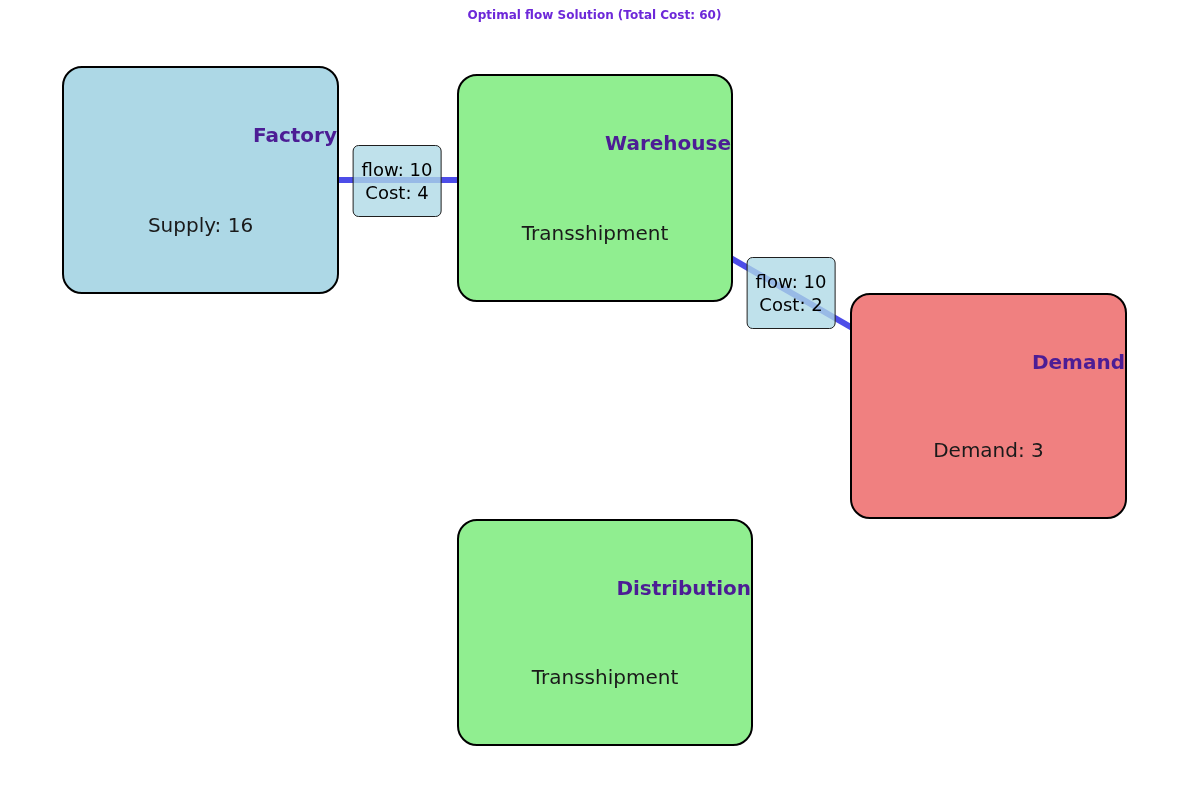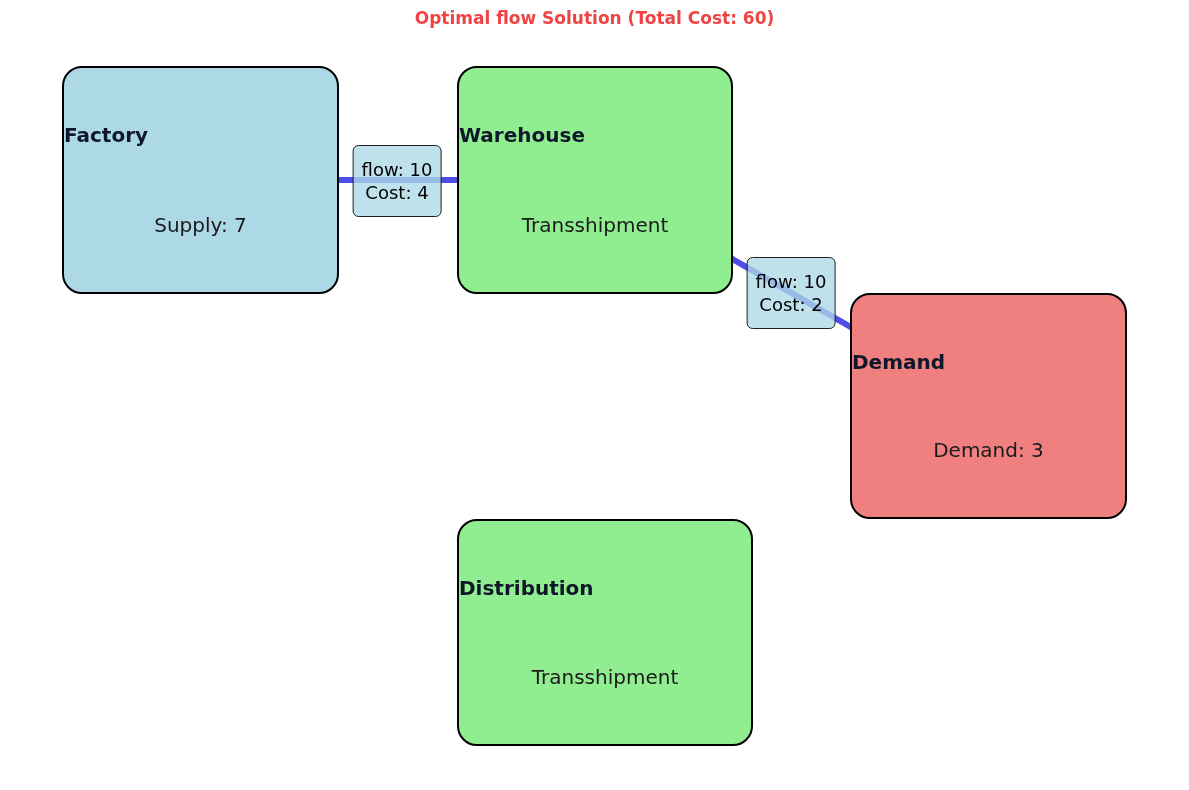--- a/index.html
+++ b/index.html
@@ -14,23 +14,23 @@
     height: 790px;
     background: #ffffff;
     overflow: hidden;
   }
   .diagram-title {
     position: absolute;
     top: 8px;
     left: 0;
     width: 100%;
     text-align: center;
-    font-size: 17px;
+    font-size: 12px;
     font-weight: bold;
-    color: #ef4444;
+    color: #6d28d9;
     z-index: 4;
   }
   svg.edges-layer {
     position: absolute;
     left: 0;
     top: 0;
     z-index: 1;
   }
   .node {
     position: absolute;
@@ -42,24 +42,24 @@
   .node-factory      { left: 62px;  top: 66px;  width: 277px; height: 228px; }
   .node-warehouse    { left: 457px; top: 66px;  width: 276px; height: 228px; }
   .node-market       { left: 850px; top: 293px; width: 277px; height: 226px; }
   .node-distribution { left: 457px; top: 519px; width: 296px; height: 227px; }
   .node-title {
     position: absolute;
     top: 30%;
     left: 0;
     right: 0;
     transform: translateY(-50%);
-    text-align: left;
+    text-align: right;
     font-size: 20px;
     font-weight: bold;
-    color: #0f172a;
+    color: #4c1d95;
   }
   .node-subtitle {
     position: absolute;
     top: 70%;
     left: 0;
     right: 0;
     transform: translateY(-50%);
     text-align: center;
     font-size: 20px;
     color: #1a1a1a;
@@ -88,24 +88,24 @@
 
   <div class="diagram-title">Optimal flow Solution (Total Cost: 60)</div>
 
   <svg class="edges-layer" width="1189" height="790">
     <line x1="200" y1="180" x2="595" y2="180" stroke-width="6" stroke="#4D4DE8"></line>
     <line x1="595" y1="180" x2="988" y2="406" stroke-width="6" stroke="#4D4DE8"></line>
   </svg>
 
   <div class="node node-factory" style="background-color: rgb(173, 216, 230);">
     <div class="node-title">Factory</div>
-    <div class="node-subtitle">Supply: 7</div>
+    <div class="node-subtitle">Supply: 16</div>
   </div>
 
-  <div class="node node-warehouse" style="background-color: rgb(144, 238, 144);">
+  <div class="node node-warehouse" style="background-color: rgb(144, 238, 144); margin-top: 8px;">
     <div class="node-title">Warehouse</div>
     <div class="node-subtitle">Transshipment</div>
   </div>
 
   <div class="node node-market" style="background-color: rgb(240, 128, 128);">
     <div class="node-title">Demand</div>
     <div class="node-subtitle">Demand: 3</div>
   </div>
 
   <div class="node node-distribution" style="background-color: rgb(144, 238, 144);">

